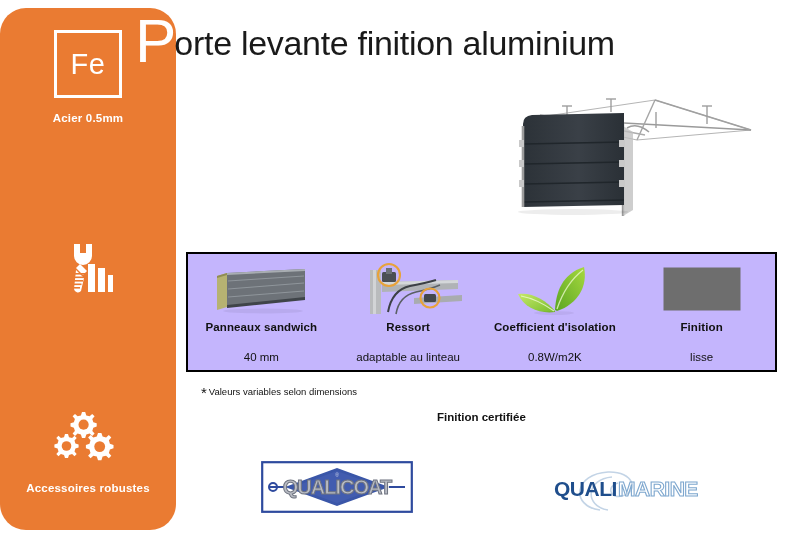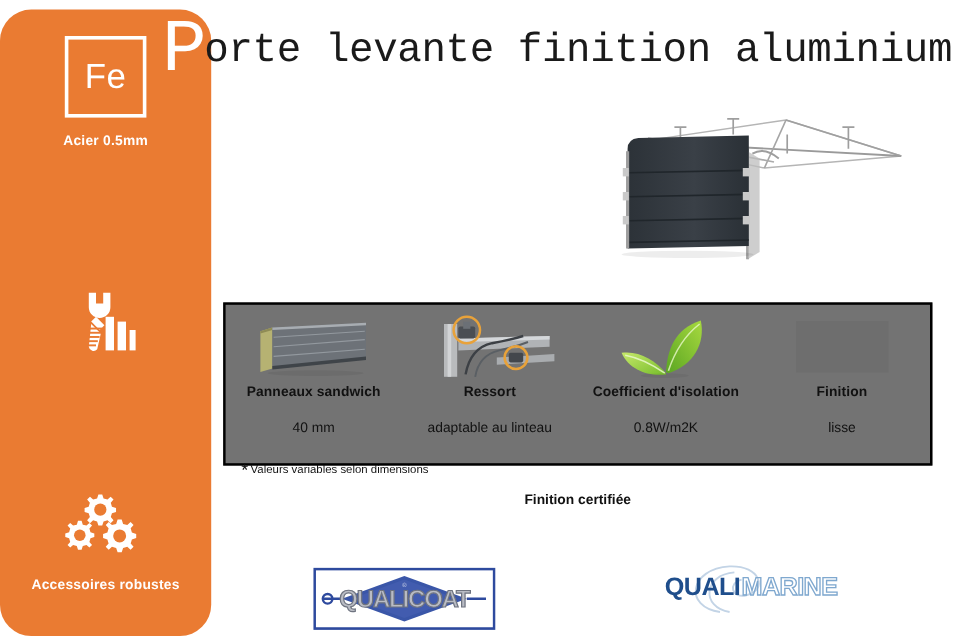--- a/index.html
+++ b/index.html
@@ -31,35 +31,35 @@
     font-size:11.5px;font-weight:bold;color:#fff;margin-top:12px;line-height:17px;
     letter-spacing:.2px;
   }
   .tools-block{top:230px;}
   .gears-block{top:400px;}
   .icon-wrap{height:60px;display:flex;align-items:center;justify-content:center;}
 
   
   .title{
     position:absolute;left:135px;top:24px;white-space:nowrap;
-    font-family:Liberation Mono, monospace;
+    font-family:Liberation Sans, sans-serif;
     font-size:34px;font-weight:300;color:#1a1a1a;letter-spacing:-.3px;
   }
   .title .cap{
     font-size:62px;color:#ffffff;font-weight:300;
     line-height:0;position:relative;top:7px;left:0;letter-spacing:-2px;
   }
 
   
   .door-photo{position:absolute;left:505px;top:88px;width:265px;height:135px;}
 
   
   .feature-box{
-    position:absolute;left:186px;top:252px;width:591px;height:136px;
-    border:2.5px solid #000;background:#737373;box-sizing:border-box;
+    position:absolute;left:186px;top:252px;width:591px;height:120px;
+    border:2.5px solid #000;background:#c4b5fd;box-sizing:border-box;
   }
   .features{display:flex;height:100%;}
   .feature{
     flex:1;display:flex;flex-direction:column;align-items:center;
     padding-top:6px;box-sizing:border-box;
   }
   .feature-icon{height:58px;display:flex;align-items:center;justify-content:center;}
   .feature-title{
     font-size:11.5px;font-weight:bold;color:#111;margin-top:3px;letter-spacing:.1px;
     text-align:center;white-space:nowrap;
@@ -73,21 +73,21 @@
     position:absolute;left:203px;top:381px;
     font-size:9.5px;color:#111;white-space:nowrap;
   }
   .footnote .star{font-size:15px;position:relative;top:3px;left:-2px;}
   .certif{
     position:absolute;left:437px;top:411px;
     font-size:11.5px;font-weight:bold;color:#111;white-space:nowrap;
   }
 
   
-  .qualicoat{position:absolute;left:261px;top:473px;width:156px;height:52px;}
+  .qualicoat{position:absolute;left:261px;top:461px;width:156px;height:52px;}
   .qualimarine{position:absolute;left:548px;top:466px;width:172px;height:46px;}
 </style>
 </head>
 <body>
 
 <div class="page">
 
   <div class="sidebar">
 
     <div class="side-block fe-block">

